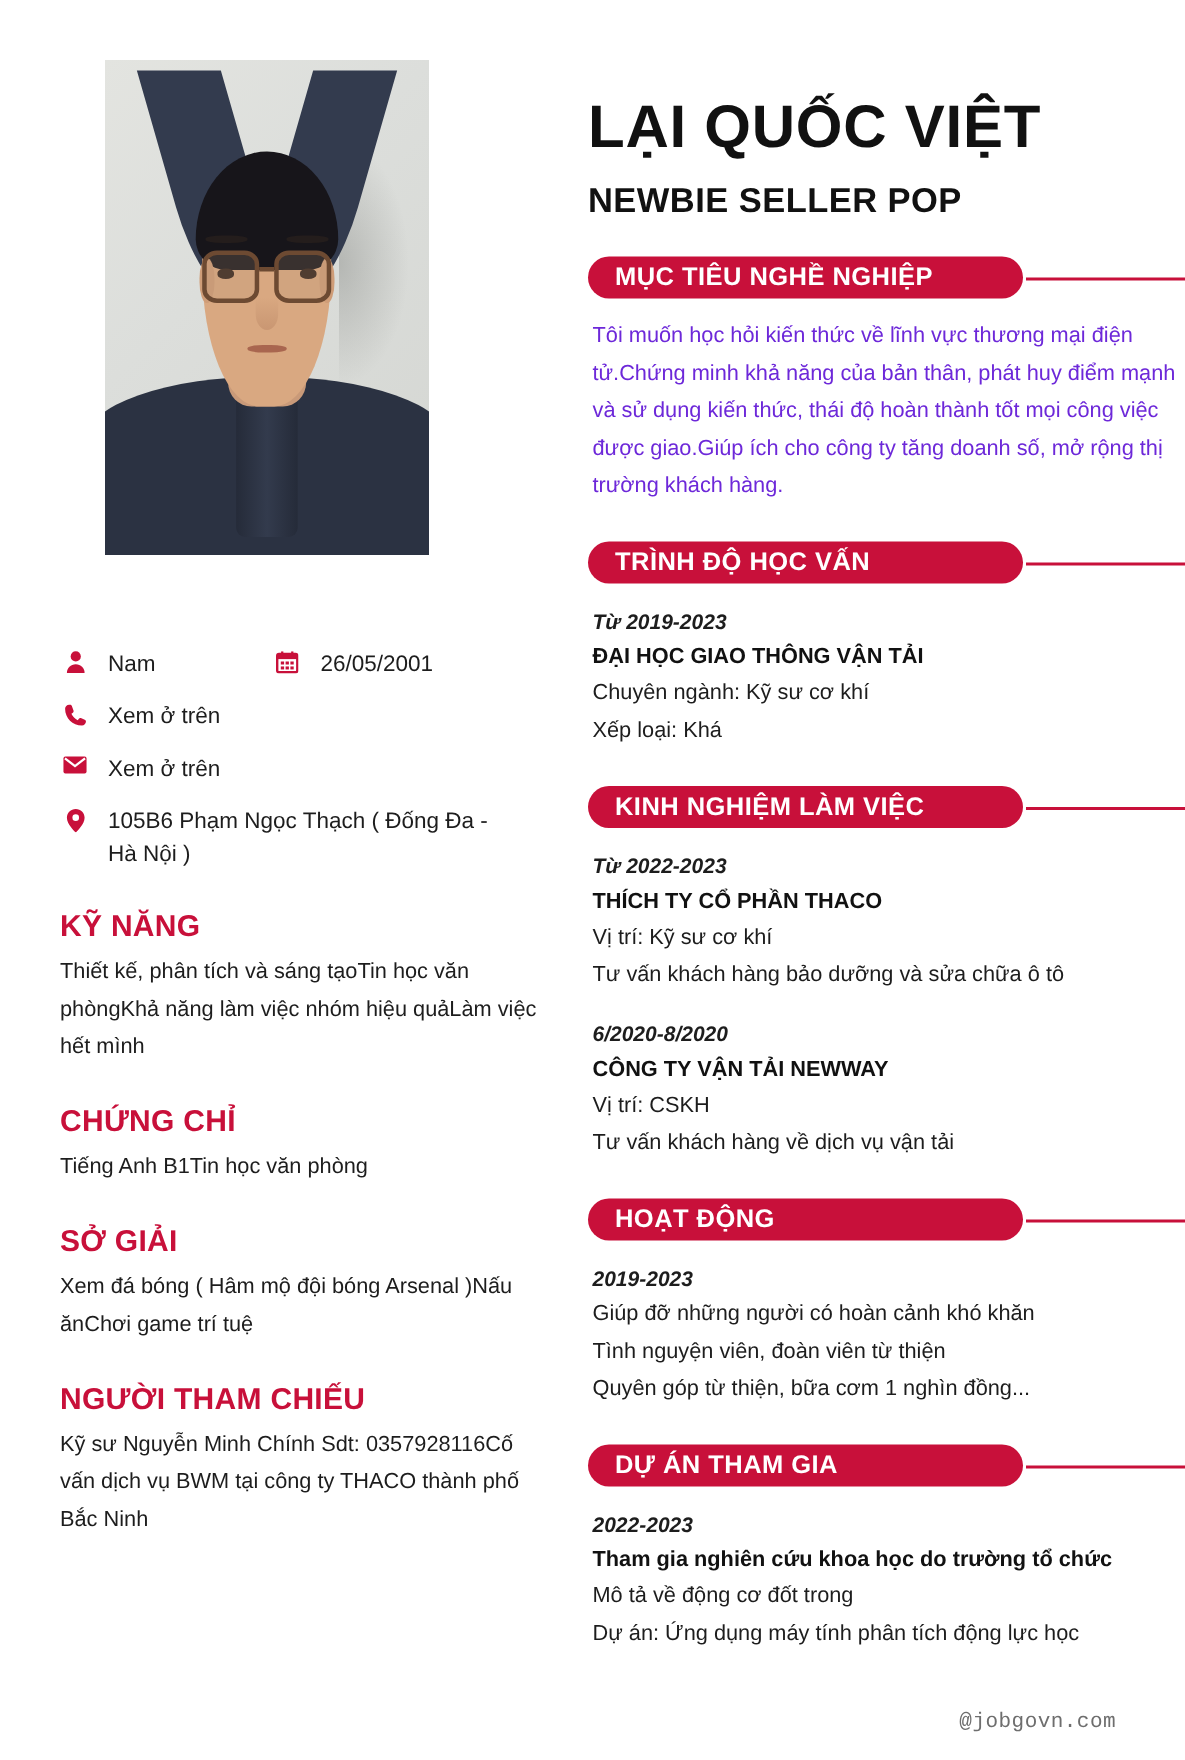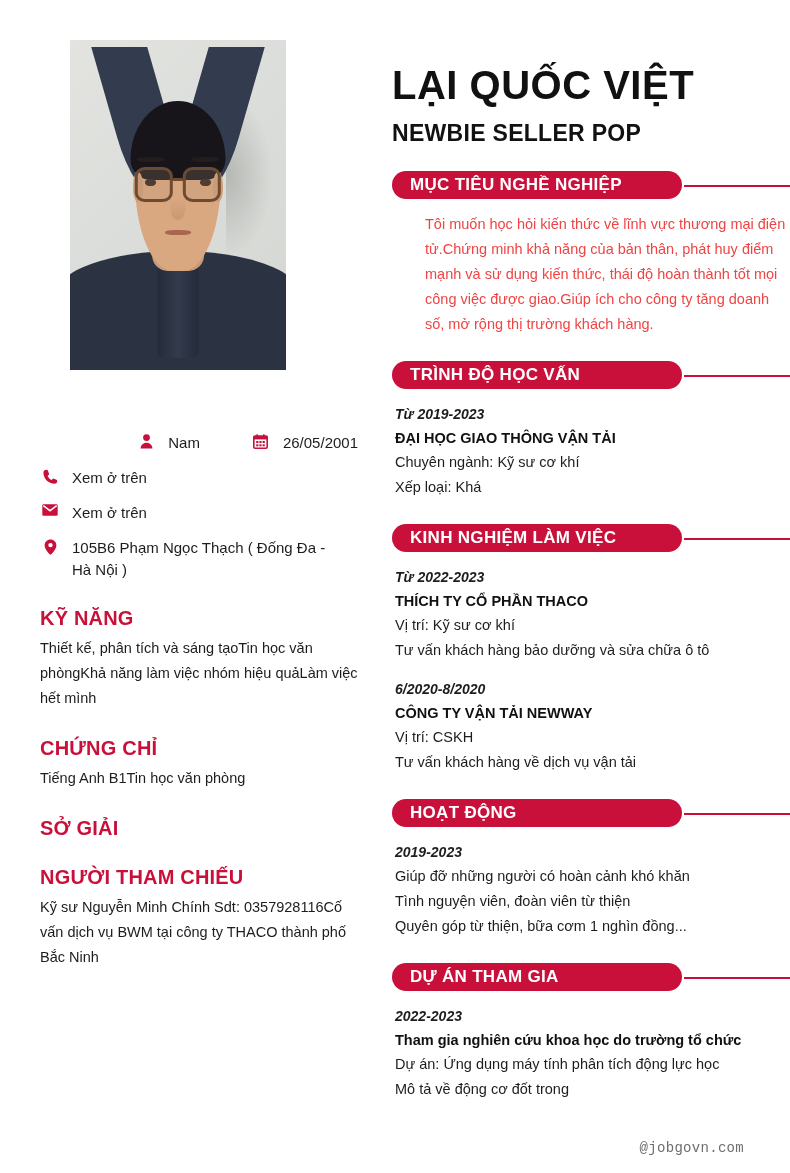--- a/index.html
+++ b/index.html
@@ -120,21 +120,21 @@
 
   
   .contact {
     margin:62px 0 0 0;
     width:318px;
   }
   .contact-row {
     display:flex; align-items:flex-start;
     margin-bottom:13px;
   }
-  .contact-row.pair { justify-content:flex-end; }
+  .contact-row.pair { justify-content:flex-start;gap:27px; }
   .c-item { display:flex; align-items:flex-start; }
   .c-item.birth { margin-left:51px; }
   .c-icon {
     width:20px; min-width:20px; margin-right:12px;
     color:#C8103A; display:flex; align-items:center;
     justify-content:center; padding-top:2px;
   }
   .c-icon svg { display:block; }
   .c-text { font-size:15px; line-height:22px; color:#1d1d1d; }
 
@@ -179,21 +179,21 @@
     border-radius:14px;
     white-space:nowrap;
     display:inline-block;
   }
   .pill-line {
     position:absolute; left:292px; right:-12px; top:50%;
     height:2px; background:#C8103A;
   }
 
   .sec-body { padding-left:3px; }
-  .p-text { font-size:14.5px; line-height:25px; color:#ef4444;margin-left:30px; }
+  .p-text { font-size:14.5px; line-height:25px; color:#6d28d9; }
   .date { font-size:14px; font-style:italic; font-weight:bold; color:#1d1d1d; line-height:24px; }
   .org  { font-size:14.5px; font-weight:bold; color:#111; line-height:24px; }
   .line { font-size:14.5px; line-height:25px; color:#1d1d1d; }
   .entry { margin-bottom:14px; }
   .entry:last-child { margin-bottom:0; }
 
   .watermark {
     position:absolute; right:46px; bottom:17px;
     font-family:"Liberation Mono", monospace;
     font-size:14px; color:#6e6e6e; letter-spacing:.3px;
@@ -303,20 +303,21 @@
       <div class="l-body">Thiết kế, phân tích và sáng tạoTin học văn phòngKhả năng làm việc nhóm hiệu quảLàm việc hết mình</div>
     </div>
 
     <div>
       <div class="l-head">CHỨNG CHỈ</div>
       <div class="l-body">Tiếng Anh B1Tin học văn phòng</div>
     </div>
 
     <div>
       <div class="l-head">SỞ GIẢI</div>
+      <div class="l-body">Xem đá bóng ( Hâm mộ đội bóng Arsenal )Nấu ănChơi game trí tuệ</div>
     </div>
 
 
     <div>
       <div class="l-head">NGƯỜI THAM CHIẾU</div>
       <div class="l-body">Kỹ sư Nguyễn Minh Chính Sdt: 0357928116Cố vấn dịch vụ BWM tại công ty THACO thành phố Bắc Ninh</div>
     </div>
 
   </div>
 
@@ -388,22 +389,22 @@
 
     <div class="sec">
       <div class="pill-wrap">
         <span class="pill">DỰ ÁN THAM GIA</span>
         <span class="pill-line"></span>
       </div>
       <div class="sec-body">
         <div class="entry">
           <div class="date">2022-2023</div>
           <div class="org">Tham gia nghiên cứu khoa học do trường tổ chức</div>
+          <div class="line">Mô tả về động cơ đốt trong</div>
           <div class="line">Dự án: Ứng dụng máy tính phân tích động lực học</div>
-          <div class="line">Mô tả về động cơ đốt trong</div>
         </div>
       </div>
     </div>
 
   </div>
 
   <div class="watermark">@jobgovn.com</div>
 
 </div>
 

